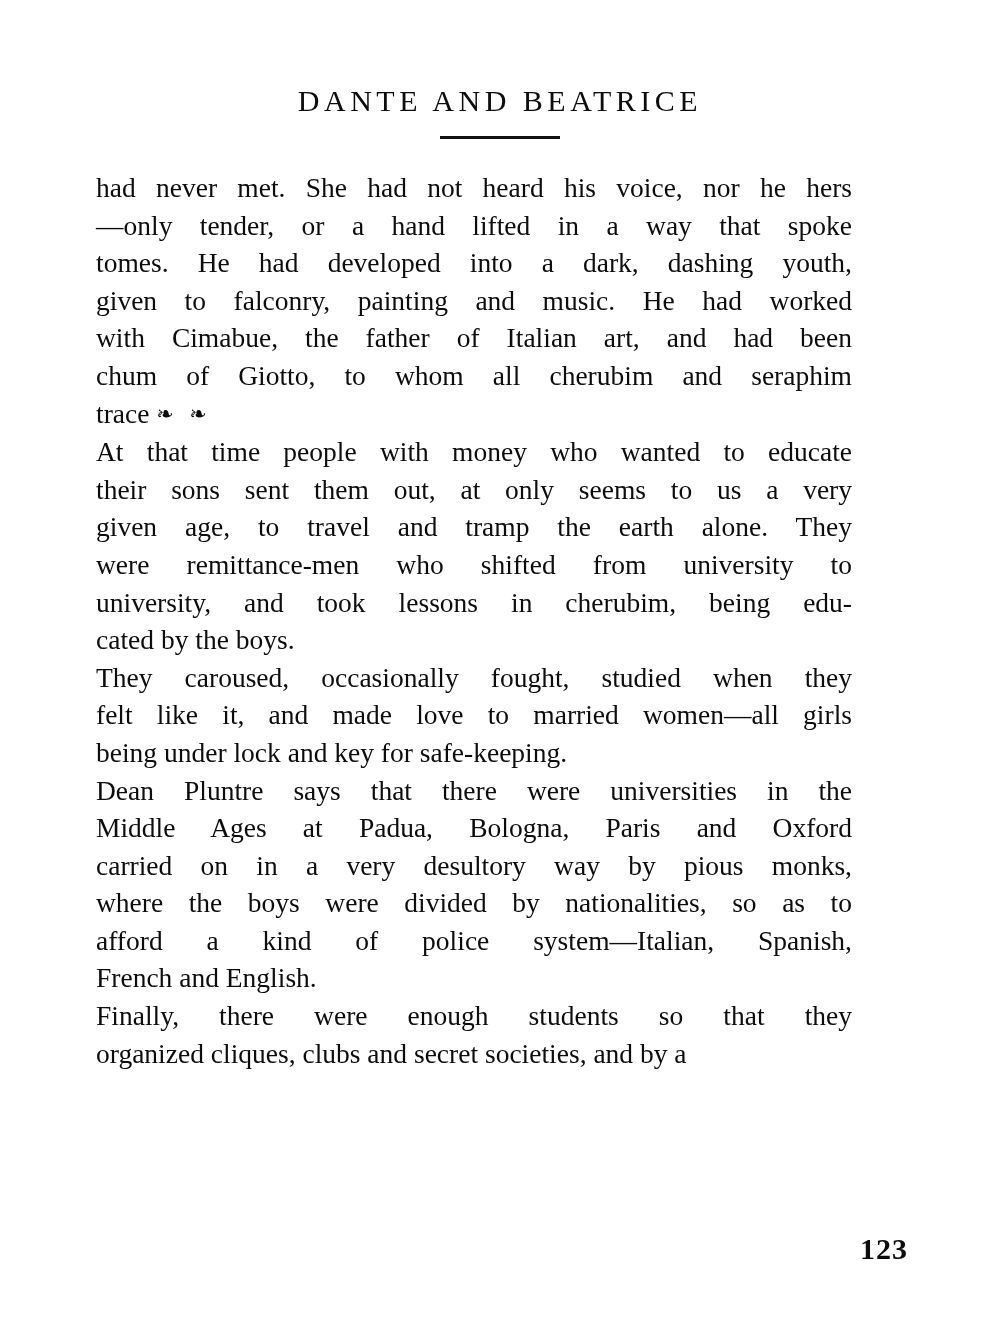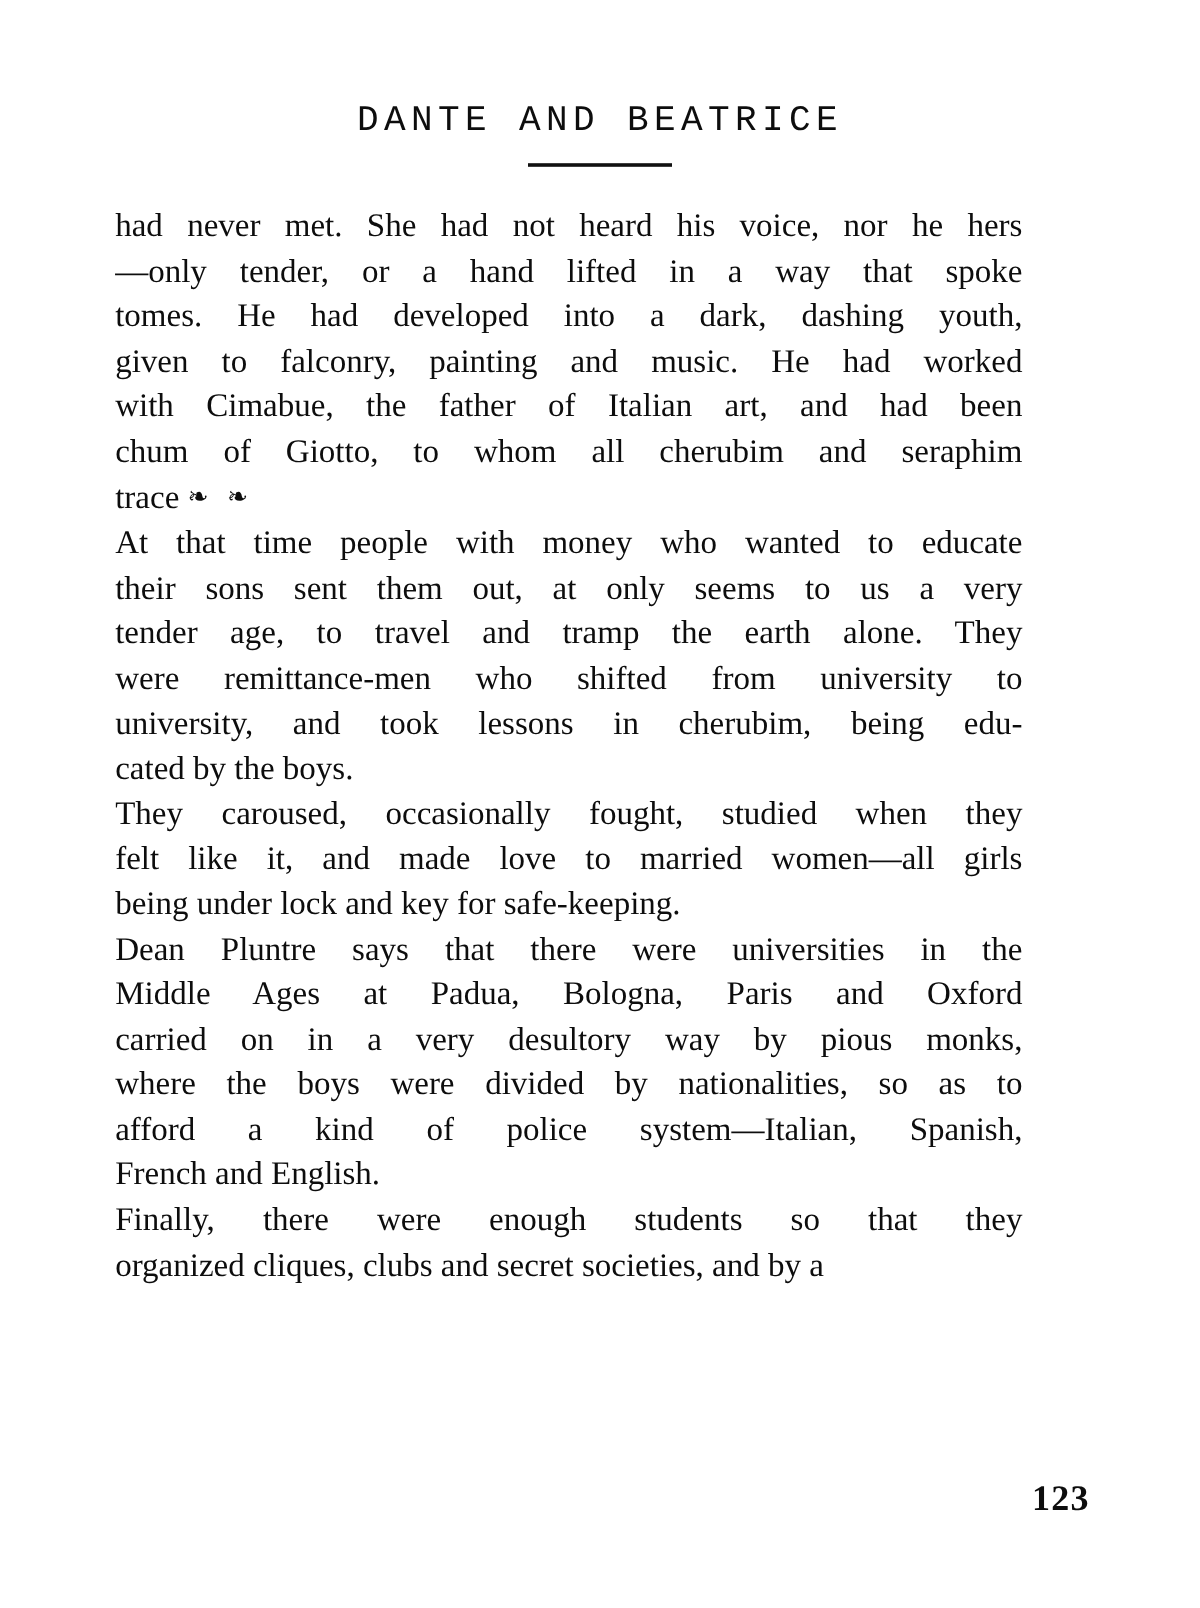--- a/index.html
+++ b/index.html
@@ -22,21 +22,21 @@
     height: 1340px;
     background: #ffffff;
   }
   .running-head {
     text-align: center;
     font-size: 30px;
     letter-spacing: 4.5px;
     margin: 84px 0 0 0;
     font-weight: normal;
     color: #0d0d0d;
-    font-family: Liberation Mono, monospace;
+    font-family: Liberation Serif, serif;
   }
   .head-rule {
     width: 120px;
     height: 3px;
     background: #111111;
     margin: 18px auto 0 auto;
   }
   .body-text {
     margin: 30px 92px 0 96px;
     width: 756px;
@@ -89,21 +89,21 @@
       <span class="line">tomes. He had developed into a dark, dashing youth,</span>
       <span class="line">given to falconry, painting and music. He had worked</span>
       <span class="line">with Cimabue, the father of Italian art, and had been</span>
       <span class="line">chum of Giotto, to whom all cherubim and seraphim</span>
       <span class="line last"><span>trace</span> <span class="ornament">❧ ❧</span></span>
     </p>
 
     <p class="para">
       <span class="line">At that time people with money who wanted to educate</span>
       <span class="line">their sons sent them out, at only seems to us a very</span>
-      <span class="line">tender age, to travel and tramp the earth alone. They</span>
+      <span class="line">given age, to travel and tramp the earth alone. They</span>
       <span class="line">were remittance-men who shifted from university to</span>
       <span class="line">university, and took lessons in cherubim, being edu-</span>
       <span class="line last">cated by the boys.</span>
     </p>
 
     <p class="para">
       <span class="line">They caroused, occasionally fought, studied when they</span>
       <span class="line">felt like it, and made love to married women—all girls</span>
       <span class="line last">being under lock and key for safe-keeping.</span>
     </p>

